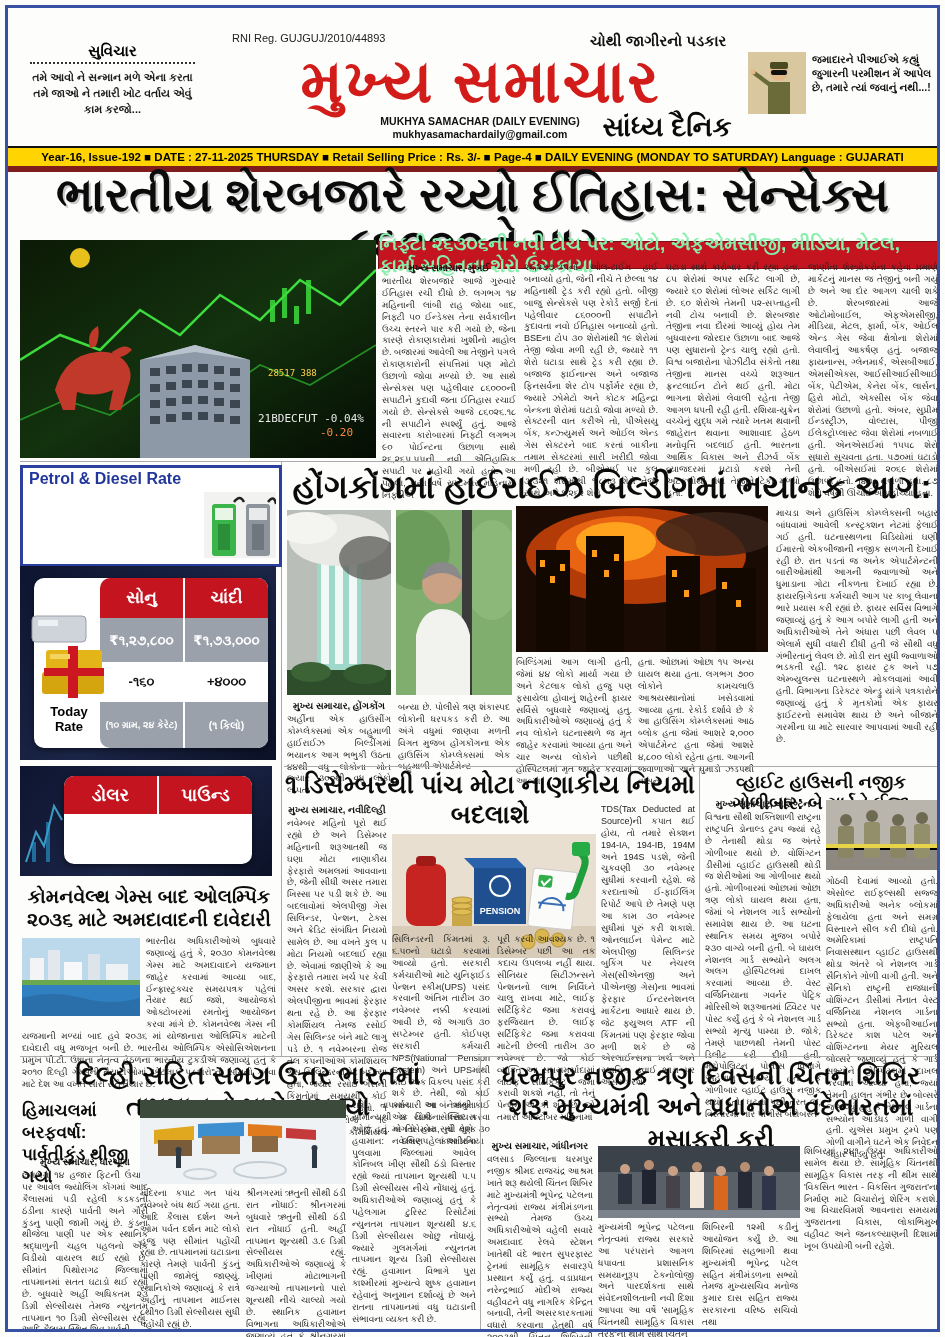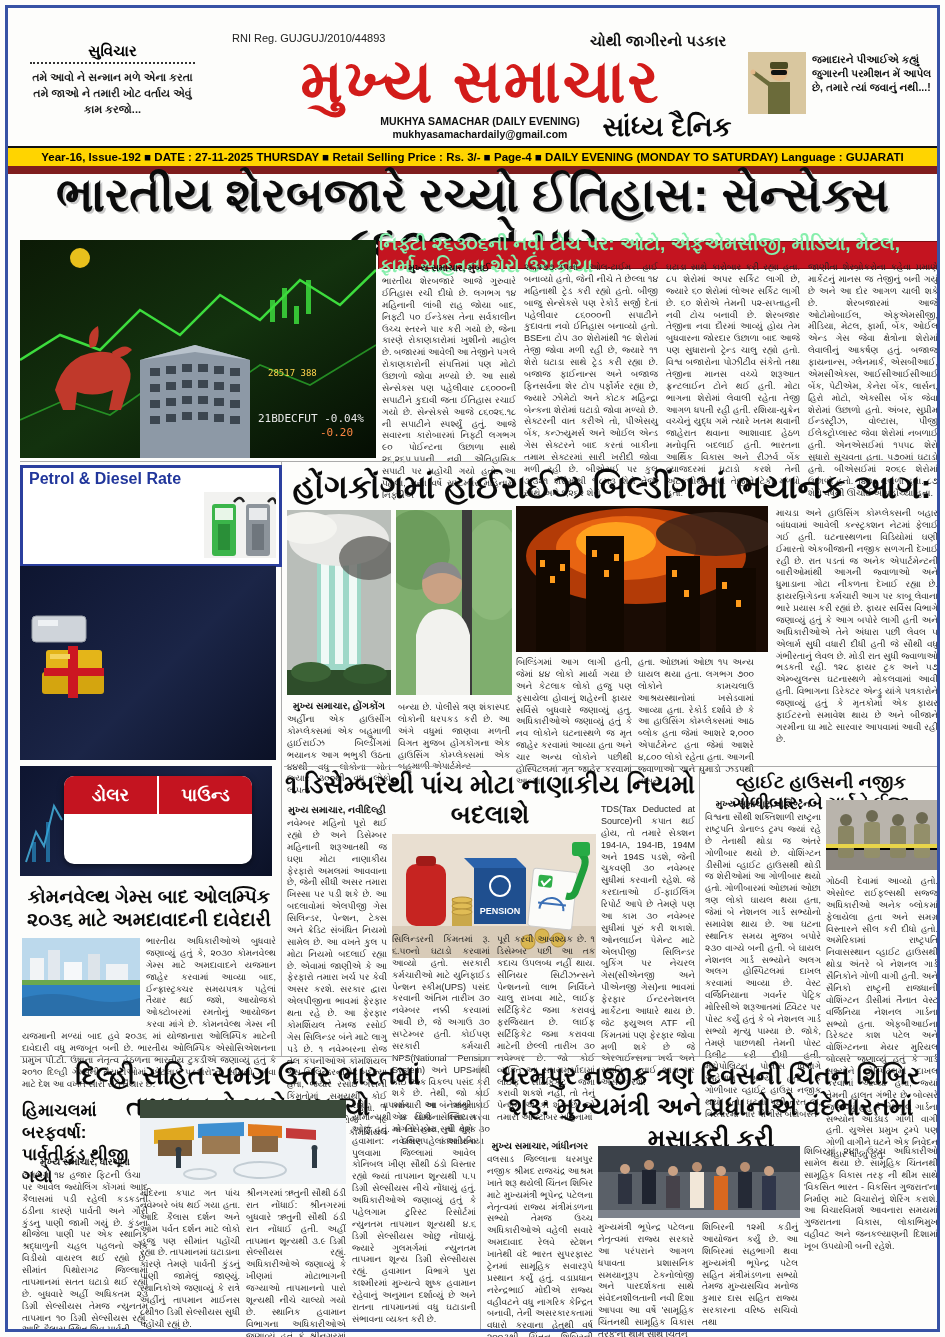--- a/index.html
+++ b/index.html
@@ -15,21 +15,21 @@
   
   .suvichar-title{font-size:15px;font-weight:800;text-align:center;border-bottom:2px dotted #333;padding-bottom:2px;}
   .suvichar-text{font-size:11px;font-weight:600;text-align:center;line-height:1.45;margin-top:6px;color:#1a1a1a;}
   .rni{font-size:11px;font-weight:normal;color:#222;}
   .brand{font-size:60px;font-weight:800;color:#d21c1a;text-align:center;letter-spacing:2px;line-height:1;}
   .brand-sub{font-size:10.5px;font-weight:700;color:#111;text-align:center;}
   .tagline{font-size:15px;font-weight:800;color:#111;text-align:left;}
   .edition{font-size:27px;font-weight:800;color:#0a0a0a;text-align:center;}
   .cartoon-text{font-size:10.5px;font-weight:700;line-height:1.35;color:#111;}
   .infobar{position:absolute;left:8px;right:8px;top:146px;height:18px;background:#ffd400;
-           border-top:2px solid #111;border-bottom:8px solid #7f1d1d;display:flex;align-items:center;justify-content:center;
+           border-top:2px solid #111;border-bottom:6px solid #7f1d1d;display:flex;align-items:center;justify-content:center;
            font-size:11.5px;font-weight:800;color:#000;}
   .lead-headline{font-size:47px;line-height:1.05;text-shadow:2px 2px 0 #c9c9c9;}
   .redbar{background:#c41420;color:#86efac;display:flex;align-items:center;justify-content:center;
           font-size:19px;font-weight:800;border:1px solid #7d0d14;}
   
   .fuelbox{border:3px solid #2b3f9e;background:#fff;}
   .fuel-title{font-size:16px;font-weight:800;color:#21369b;padding:2px 6px;}
   .fuel-row{display:flex;gap:3px;margin:3px 4px;}
   .fuel-label{background:#cf1420;color:#fff;font-weight:800;font-size:12.5px;width:58px;text-align:center;padding:2px 0;}
   .fuel-value{background:#cf1420;color:#fff;font-weight:800;font-size:12.5px;width:112px;text-align:center;padding:2px 0;}
@@ -174,20 +174,41 @@
         <rect x="45" y="16" width="18" height="12" fill="#e8eaec"></rect>
         <path d="M30 10 q6 -8 10 0" stroke="#222" stroke-width="2.5" fill="none"></path>
         <path d="M64 10 q6 -8 8 2" stroke="#222" stroke-width="2.5" fill="none"></path>
         <rect x="14" y="32" width="12" height="26" fill="#2a8f38"></rect>
         <rect x="48" y="32" width="12" height="26" fill="#6f767d"></rect>
       </svg>
     </div>
   </div>
 
   <div class="abs navycard" style="left:20px;top:566px;width:256px;height:194px;">
+    <div class="whitecard" style="left:14px;top:12px;right:8px;bottom:12px;">
+      <div style="position:absolute;left:66px;top:0;right:0;bottom:0;display:flex;flex-direction:column;">
+        <div class="rc" style="height:40px;gap:2px;">
+          <div class="cell red" style="border-top-left-radius:10px;">સોનુ</div>
+          <div class="cell red" style="border-top-right-radius:10px;">ચાંદી</div>
+        </div>
+        <div class="rc" style="height:44px;gap:2px;">
+          <div class="cell gray">₹૧,૨૭,૮૦૦</div>
+          <div class="cell gray">₹૧,૭૩,૦૦૦</div>
+        </div>
+        <div class="rc" style="height:40px;gap:2px;">
+          <div class="cell white">-૧૬૦</div>
+          <div class="cell white">+૪૦૦૦</div>
+        </div>
+        <div class="rc" style="flex:1;gap:2px;">
+          <div class="cell gray" style="font-size:9.5px;border-bottom-left-radius:10px;">(૧૦ ગ્રામ, ૨૪ કેરેટ)</div>
+          <div class="cell gray" style="font-size:10.5px;border-bottom-right-radius:10px;">(૧ કિલો)</div>
+        </div>
+      </div>
+      <div class="abs today" style="left:4px;bottom:14px;width:62px;text-align:center;">Today Rate</div>
+    </div>
     <svg class="abs" style="left:4px;top:40px;" width="86" height="96">
       <rect x="8" y="10" width="54" height="26" rx="4" fill="#cfd4da" stroke="#9aa0a8"></rect>
       <rect x="14" y="14" width="20" height="6" fill="#eef1f4"></rect>
       <rect x="22" y="44" width="56" height="22" rx="3" fill="#e4b519"></rect>
       <rect x="18" y="66" width="62" height="22" rx="3" fill="#d4a50f"></rect>
       <rect x="44" y="40" width="10" height="52" fill="#cc1722"></rect>
       <rect x="20" y="62" width="60" height="8" fill="#cc1722"></rect>
       <rect x="26" y="48" width="20" height="5" fill="#f4d45e"></rect>
     </svg>
   </div>

